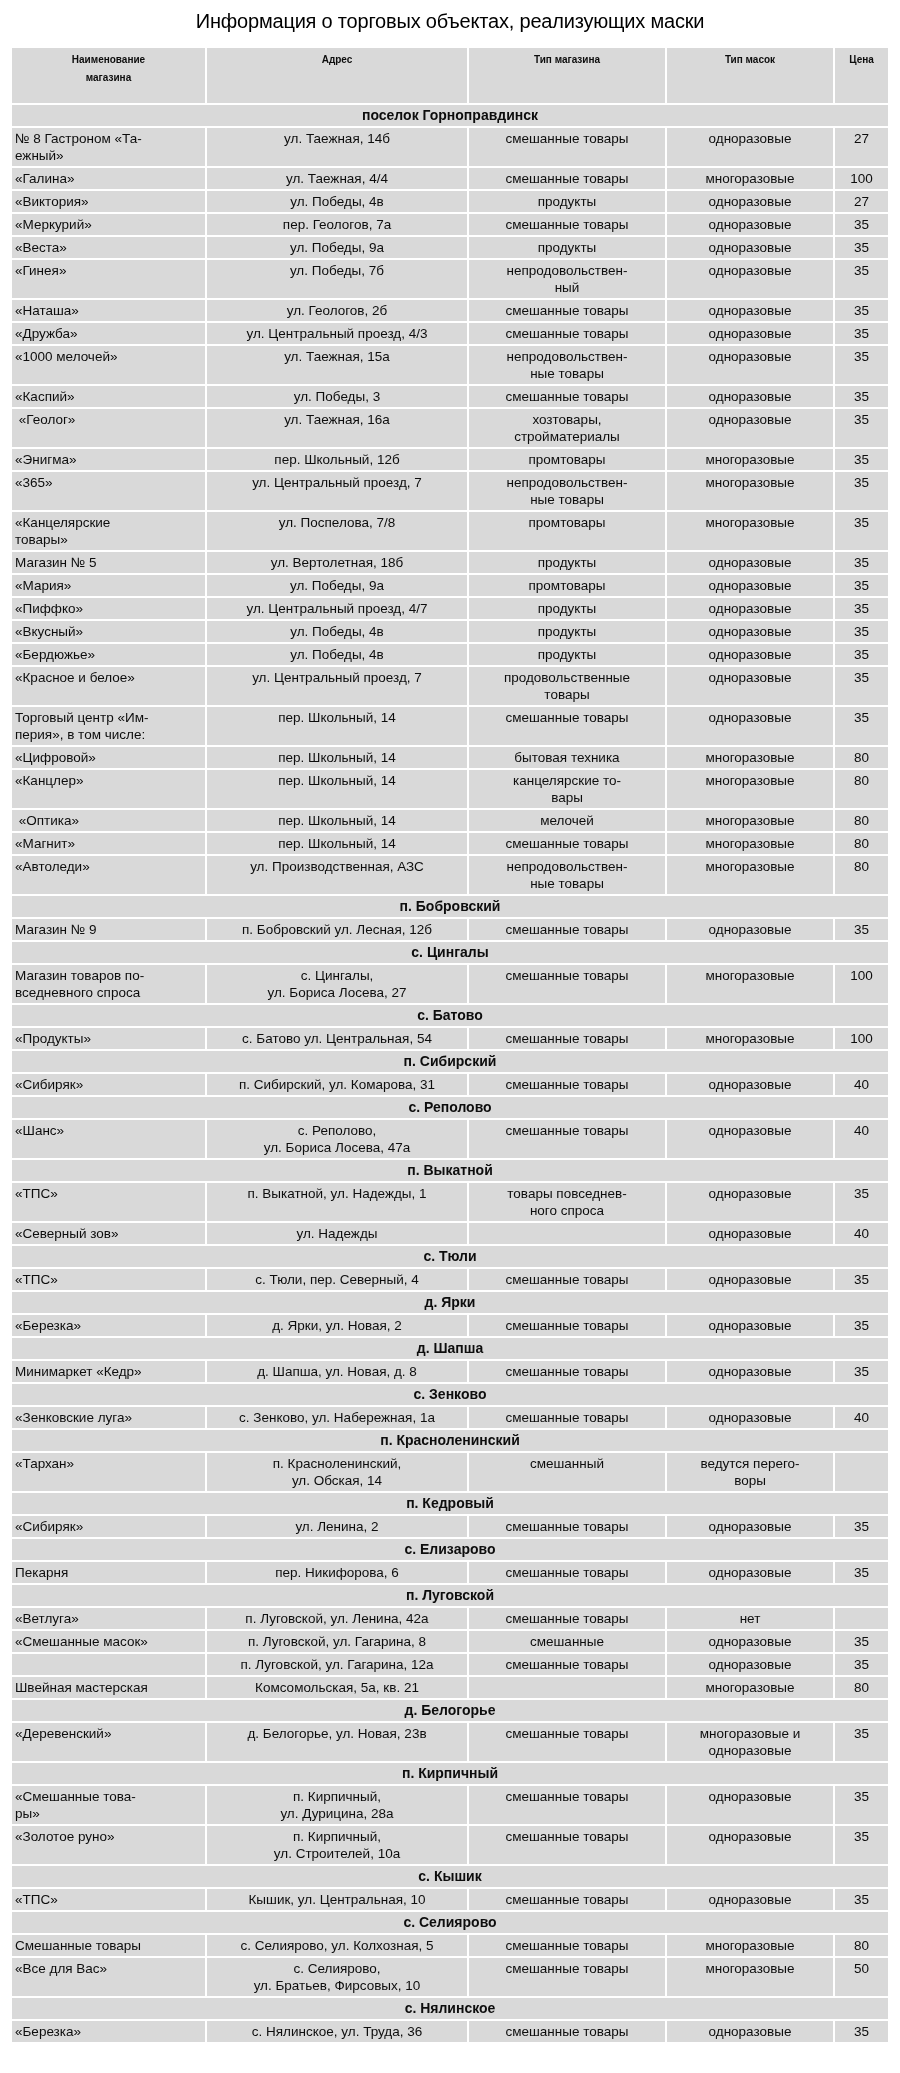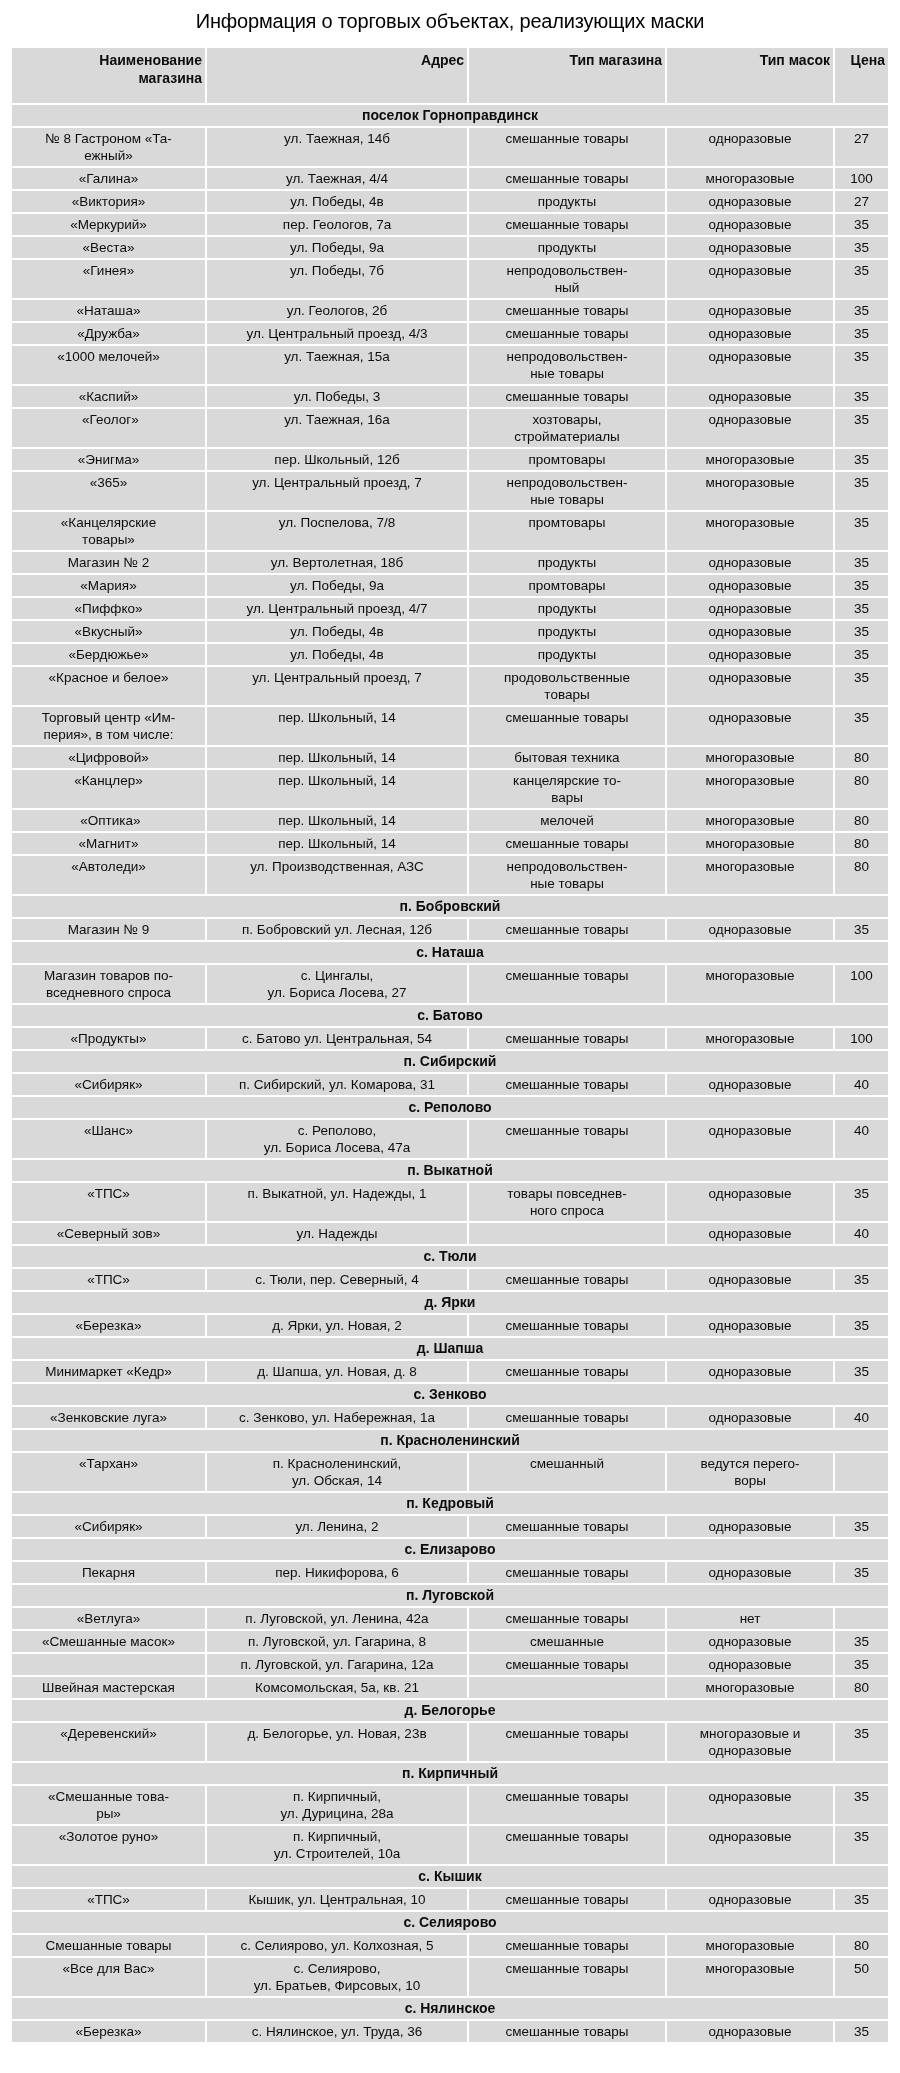--- a/index.html
+++ b/index.html
@@ -32,44 +32,44 @@
     border-spacing:2px;
     table-layout:fixed;
   }
   col.c0{width:193px;}
   col.c1{width:260px;}
   col.c2{width:196px;}
   col.c3{width:166px;}
   col.c4{width:53px;}
   .masks-table th{
     background:var(--cellBg);
-    font-size:14px;
+    font-size:10px;
     font-weight:700;
-    text-align:right;
+    text-align:center;
     vertical-align:top;
     padding:3px 3px 16px 3px;
     white-space:pre-line;
     line-height:18px;
   }
   .masks-table td{
     background:var(--cellBg);
     font-size:13.5px;
     line-height:17px;
     padding:2px 3px;
     vertical-align:top;
     white-space:pre-line;
     overflow:hidden;
   }
   .masks-table tr.section-row td{
     font-weight:700;
     font-size:14px;
     text-align:center;
     padding:2px 20px;
   }
-  .masks-table td.c0{text-align:center;margin-top:23px;}
+  .masks-table td.c0{text-align:left;margin-top:23px;}
   .masks-table td.c1,
   .masks-table td.c2,
   .masks-table td.c3,
   .masks-table td.c4{text-align:center;}
 </style>
 </head>
 <body>
 
 <div class="page">
   <h1 class="doc-title">Информация о торговых объектах, реализующих маски</h1>
@@ -194,21 +194,21 @@
         </tr>
         <tr>
           <td class="c0">«Канцелярские
 товары»</td>
           <td class="c1">ул. Поспелова, 7/8</td>
           <td class="c2">промтовары</td>
           <td class="c3">многоразовые</td>
           <td class="c4">35</td>
         </tr>
         <tr>
-          <td class="c0">Магазин № 2</td>
+          <td class="c0">Магазин № 5</td>
           <td class="c1">ул. Вертолетная, 18б</td>
           <td class="c2">продукты</td>
           <td class="c3">одноразовые</td>
           <td class="c4">35</td>
         </tr>
         <tr>
           <td class="c0">«Мария»</td>
           <td class="c1">ул. Победы, 9а</td>
           <td class="c2">промтовары</td>
           <td class="c3">одноразовые</td>
@@ -292,21 +292,21 @@
           <td colspan="5">п. Бобровский</td>
         </tr>
         <tr>
           <td class="c0">Магазин № 9</td>
           <td class="c1">п. Бобровский ул. Лесная, 12б</td>
           <td class="c2">смешанные товары</td>
           <td class="c3">одноразовые</td>
           <td class="c4">35</td>
         </tr>
         <tr class="section-row">
-          <td colspan="5">с. Наташа</td>
+          <td colspan="5">с. Цингалы</td>
         </tr>
         <tr>
           <td class="c0">Магазин товаров по-
 вседневного спроса</td>
           <td class="c1">с. Цингалы,
 ул. Бориса Лосева, 27</td>
           <td class="c2">смешанные товары</td>
           <td class="c3">многоразовые</td>
           <td class="c4">100</td>
         </tr>

